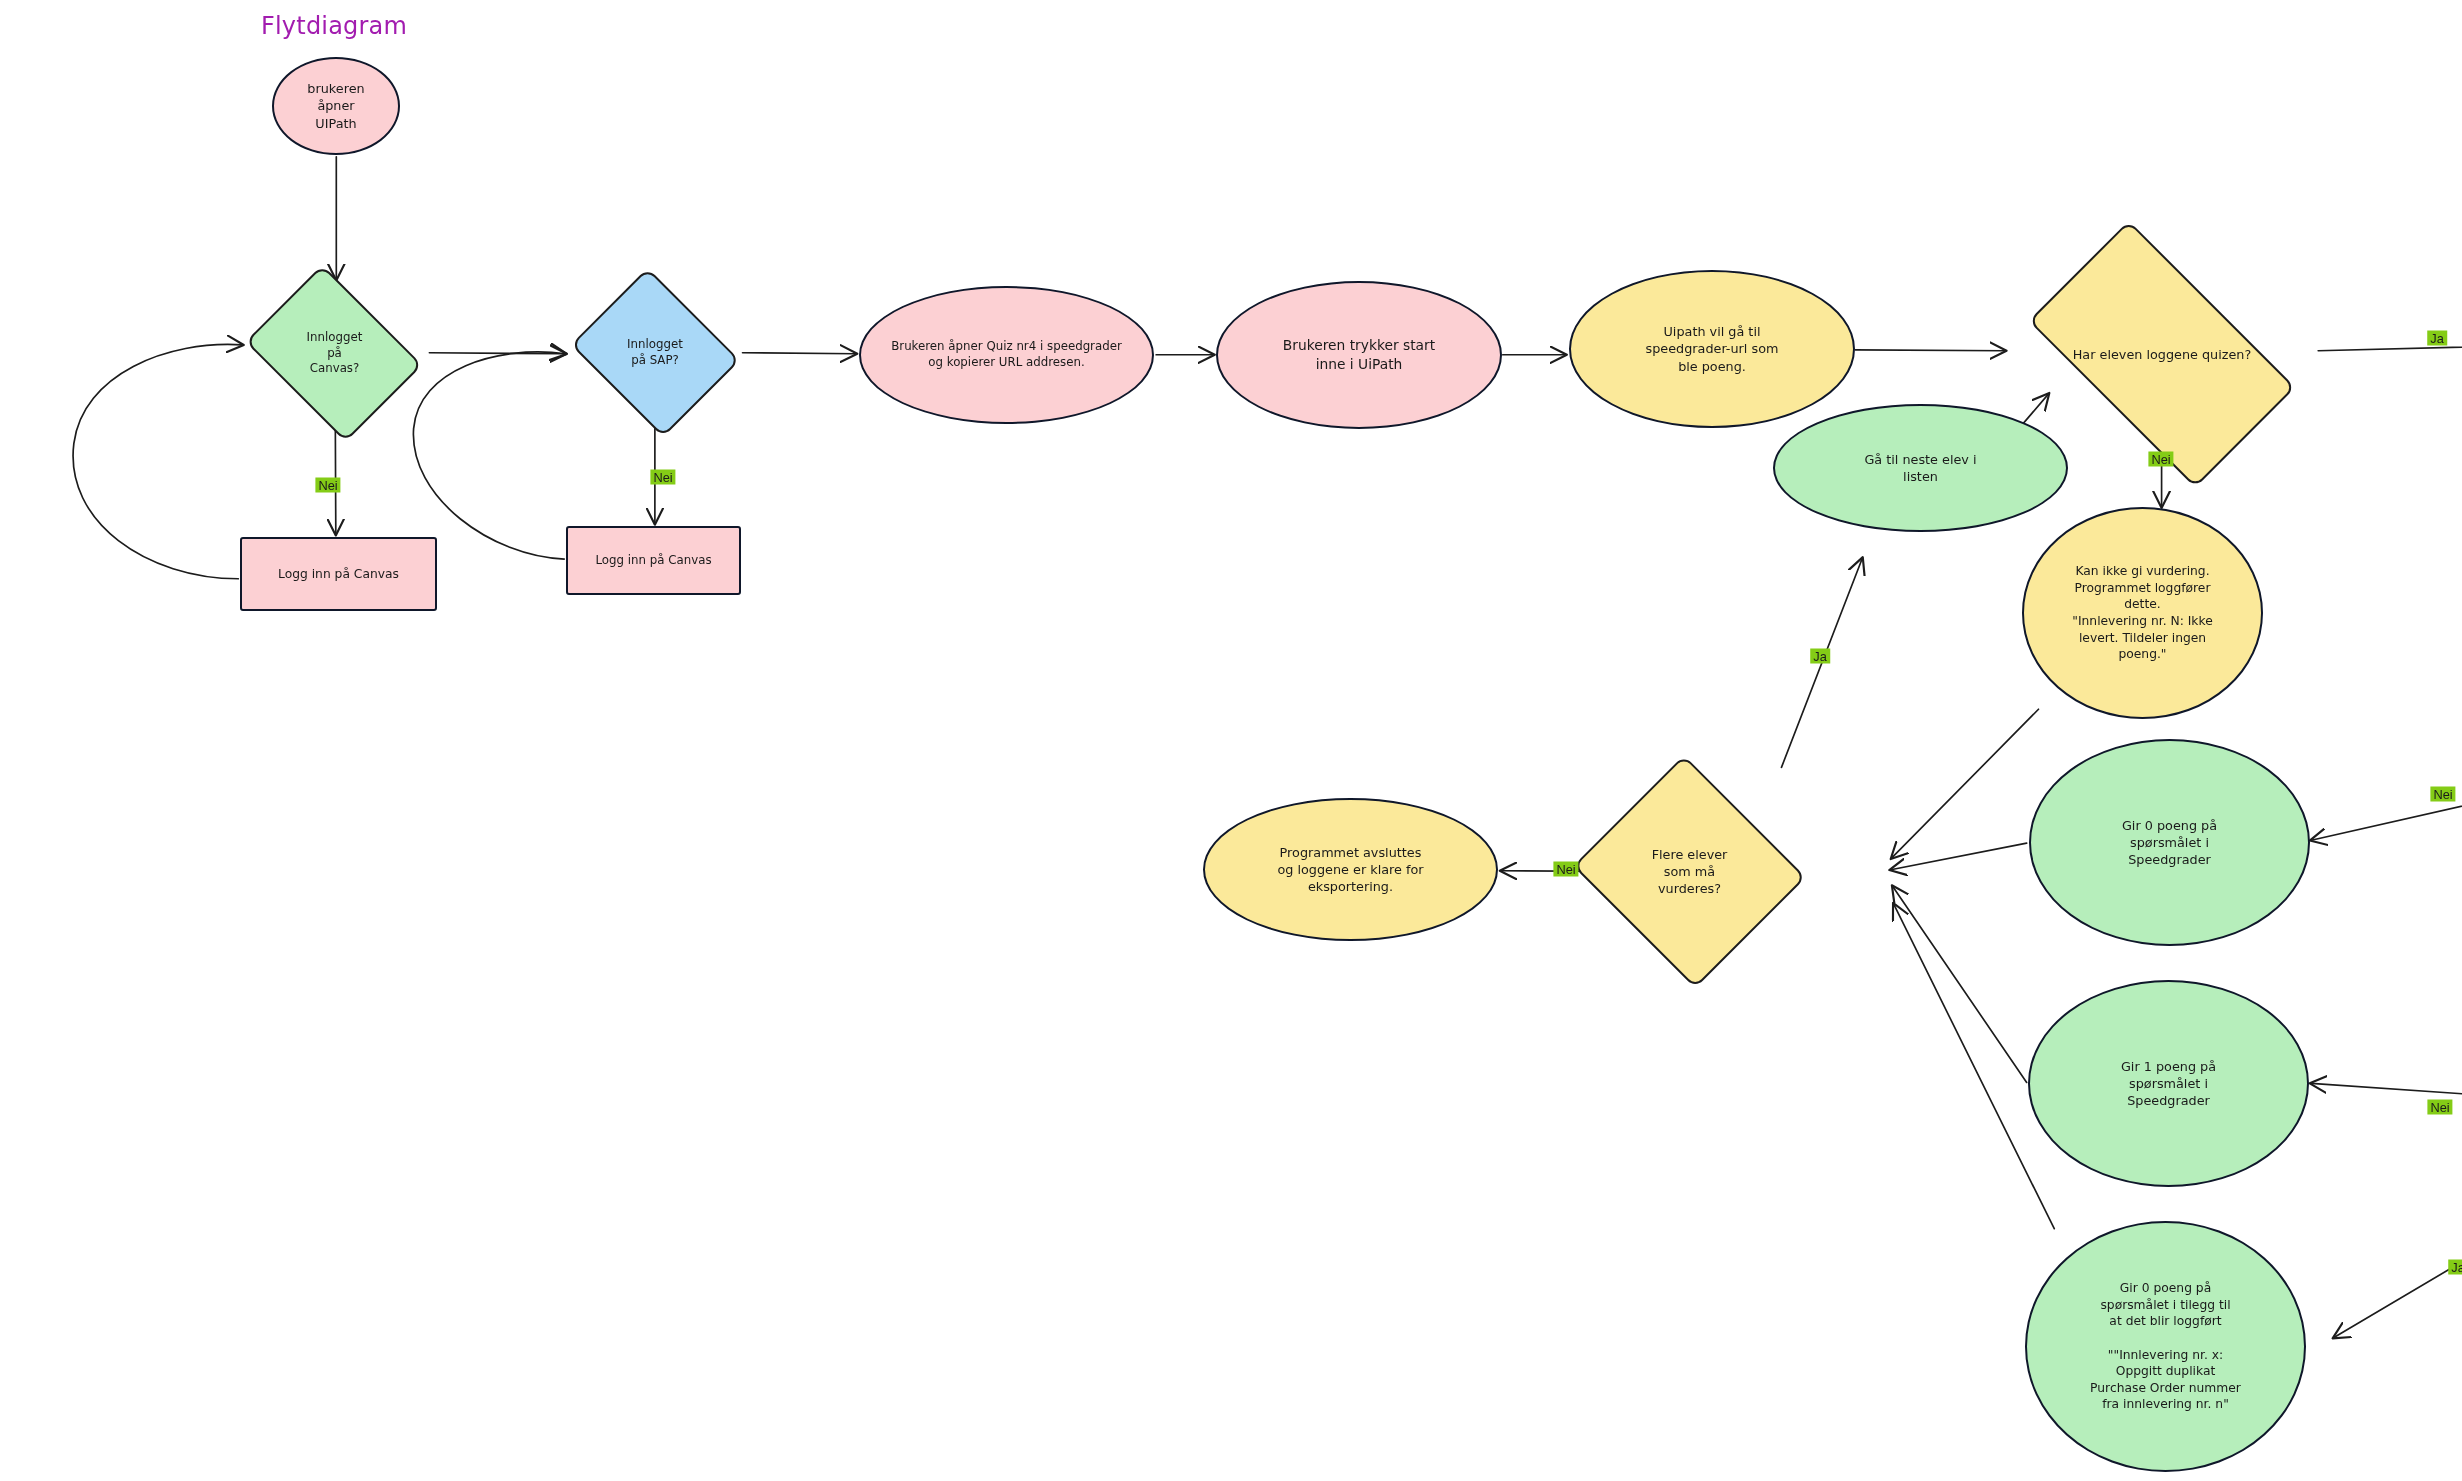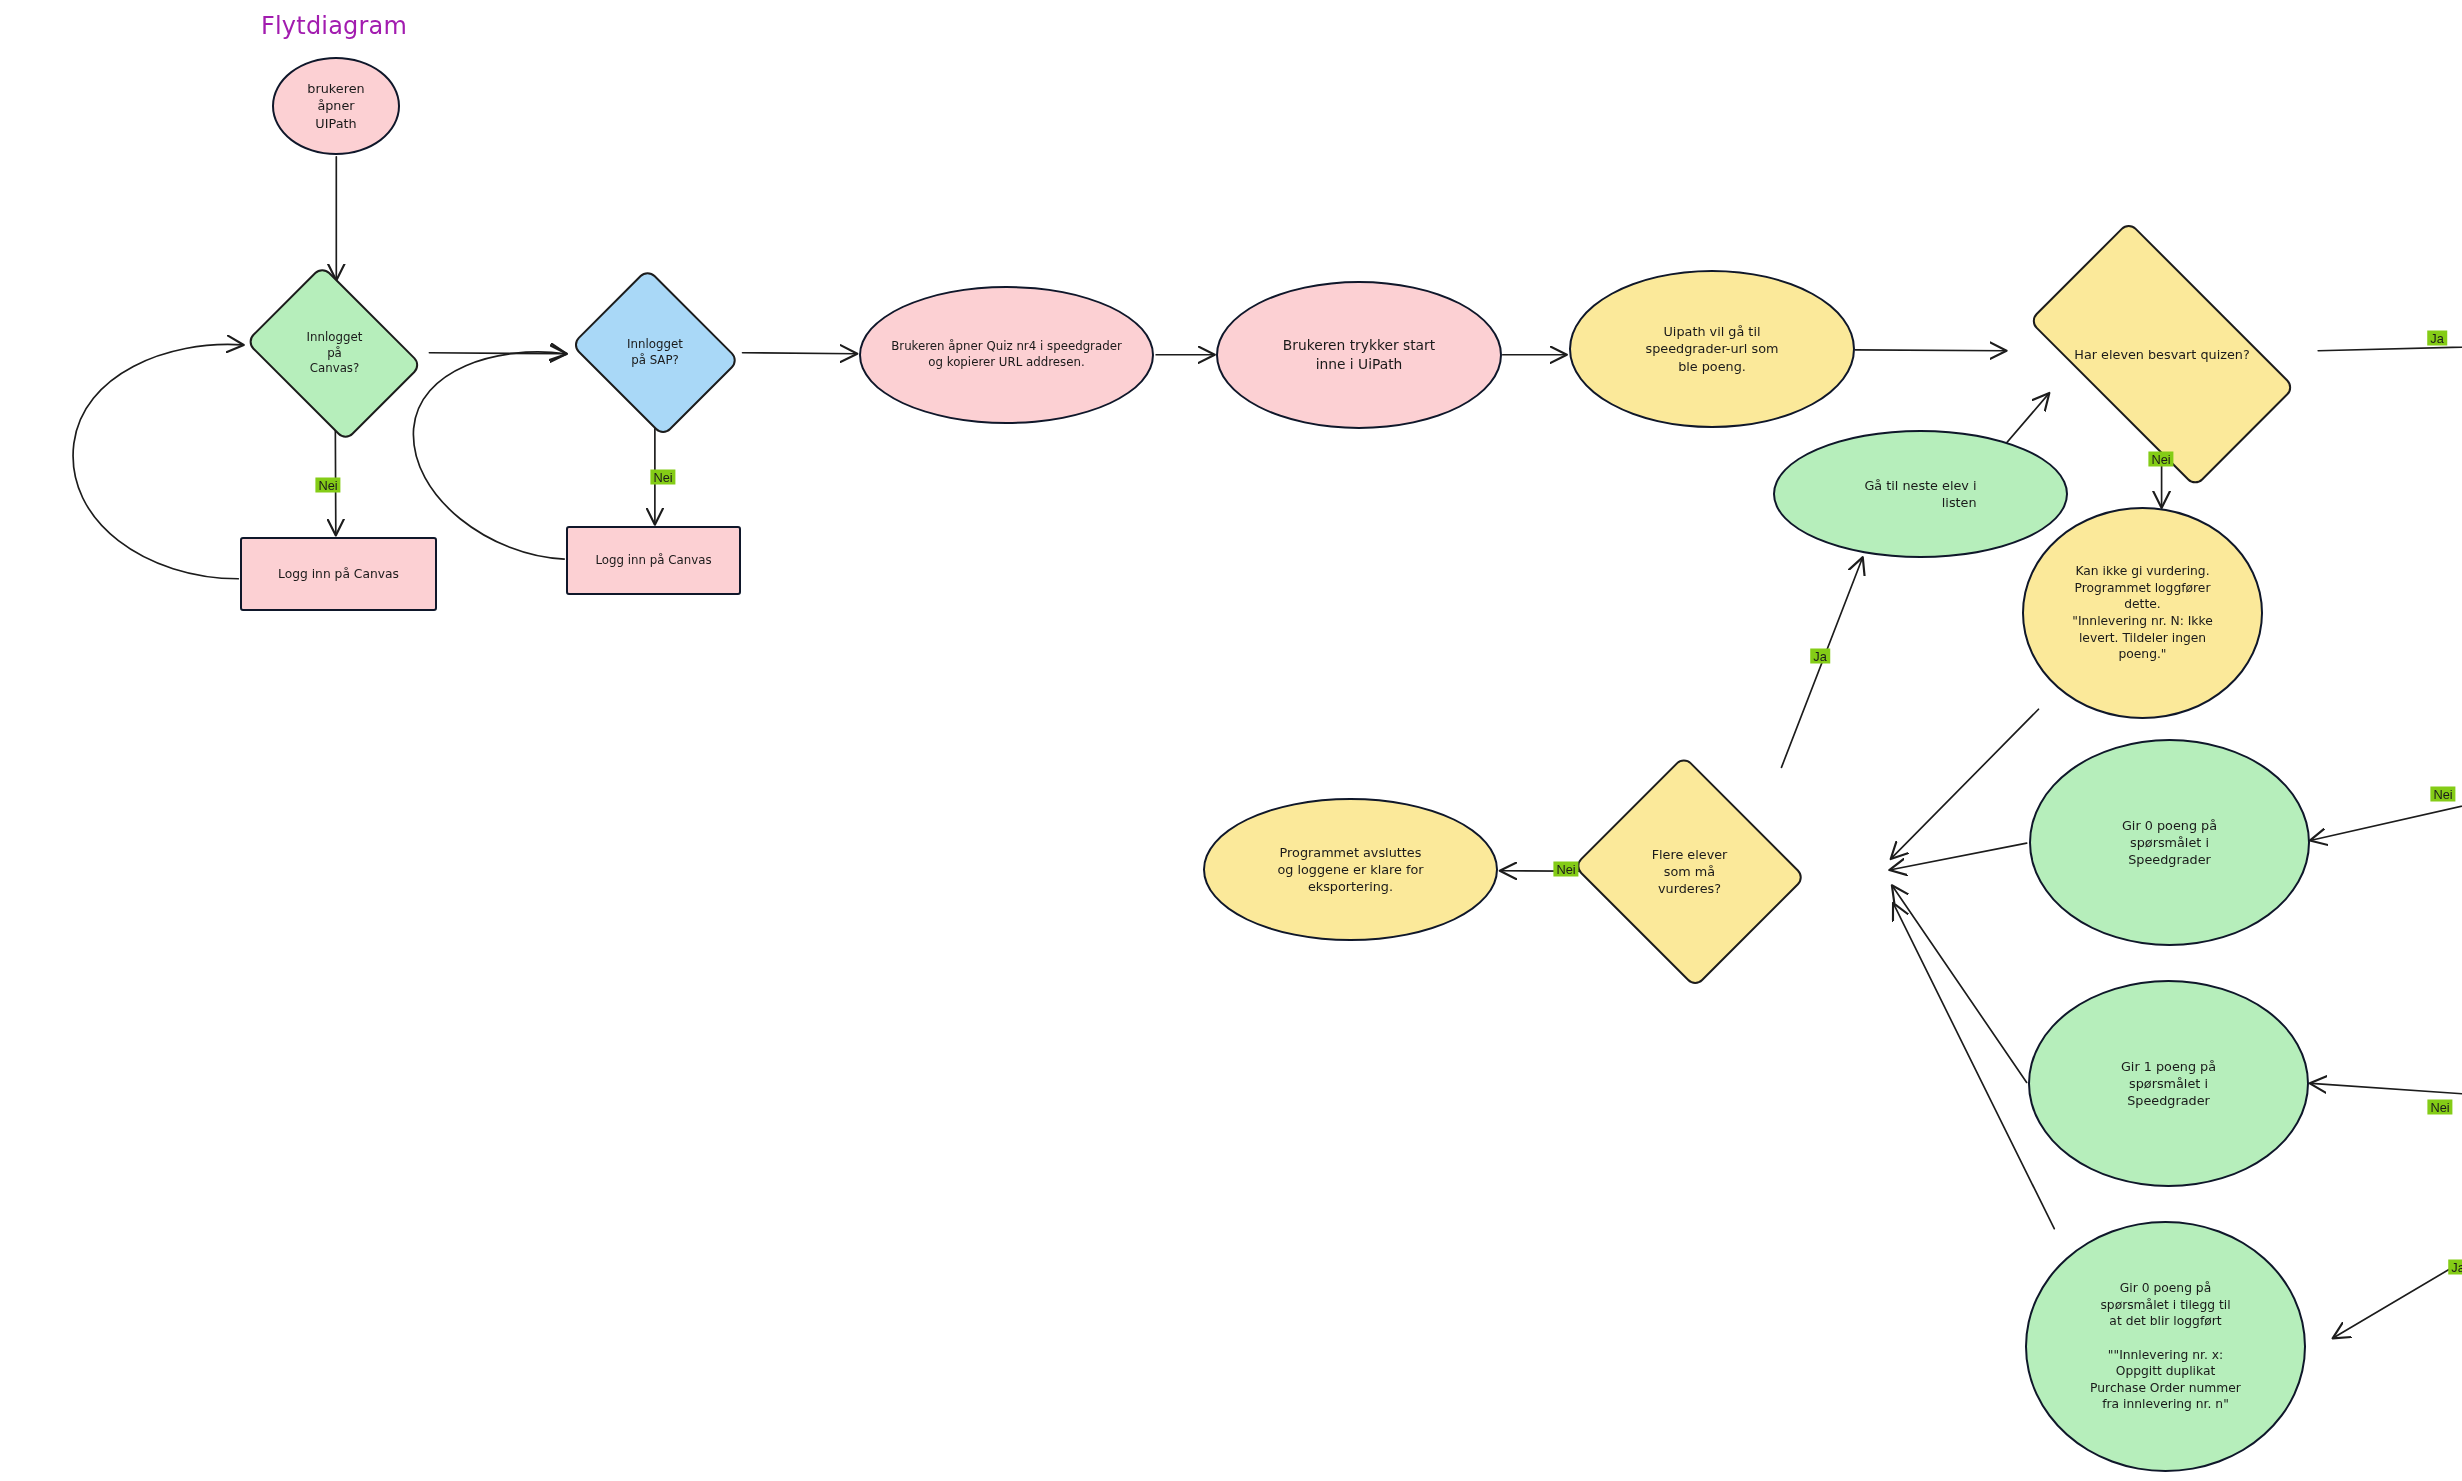--- a/index.html
+++ b/index.html
@@ -180,23 +180,23 @@
         <div class="txt">Brukeren trykker start
 inne i UiPath</div>
       </div>
       <div class="node ellipse fill-yellow" style="left: 1569px; top: 270px; width: 286px; height: 158px; font-size: 12.8px;">
         <div class="txt">Uipath vil gå til
 speedgrader-url som
 ble poeng.</div>
       </div>
       <div class="node diamond fill-yellow" style="left: 2007px; top: 261px; width: 310px; height: 187px; font-size: 12.8px;">
         <div class="dshape fill-yellow"></div>
-        <div class="txt">Har eleven besvart quizen?</div>
-      </div>
-      <div class="node ellipse fill-green" style="left: 1773px; top: 430px; width: 295px; height: 128px; font-size: 12.8px; text-align: right;">
+        <div class="txt">Har eleven loggene quizen?</div>
+      </div>
+      <div class="node ellipse fill-green" style="left: 1773px; top: 404px; width: 295px; height: 128px; font-size: 12.8px;">
         <div class="txt">Gå til neste elev i
 listen</div>
       </div>
       <div class="node ellipse fill-yellow" style="left: 2022px; top: 507px; width: 241px; height: 212px; font-size: 12.3px;">
         <div class="txt">Kan ikke gi vurdering.
 Programmet loggfører
 dette.
 "Innlevering nr. N: Ikke
 levert. Tildeler ingen
 poeng."</div>

